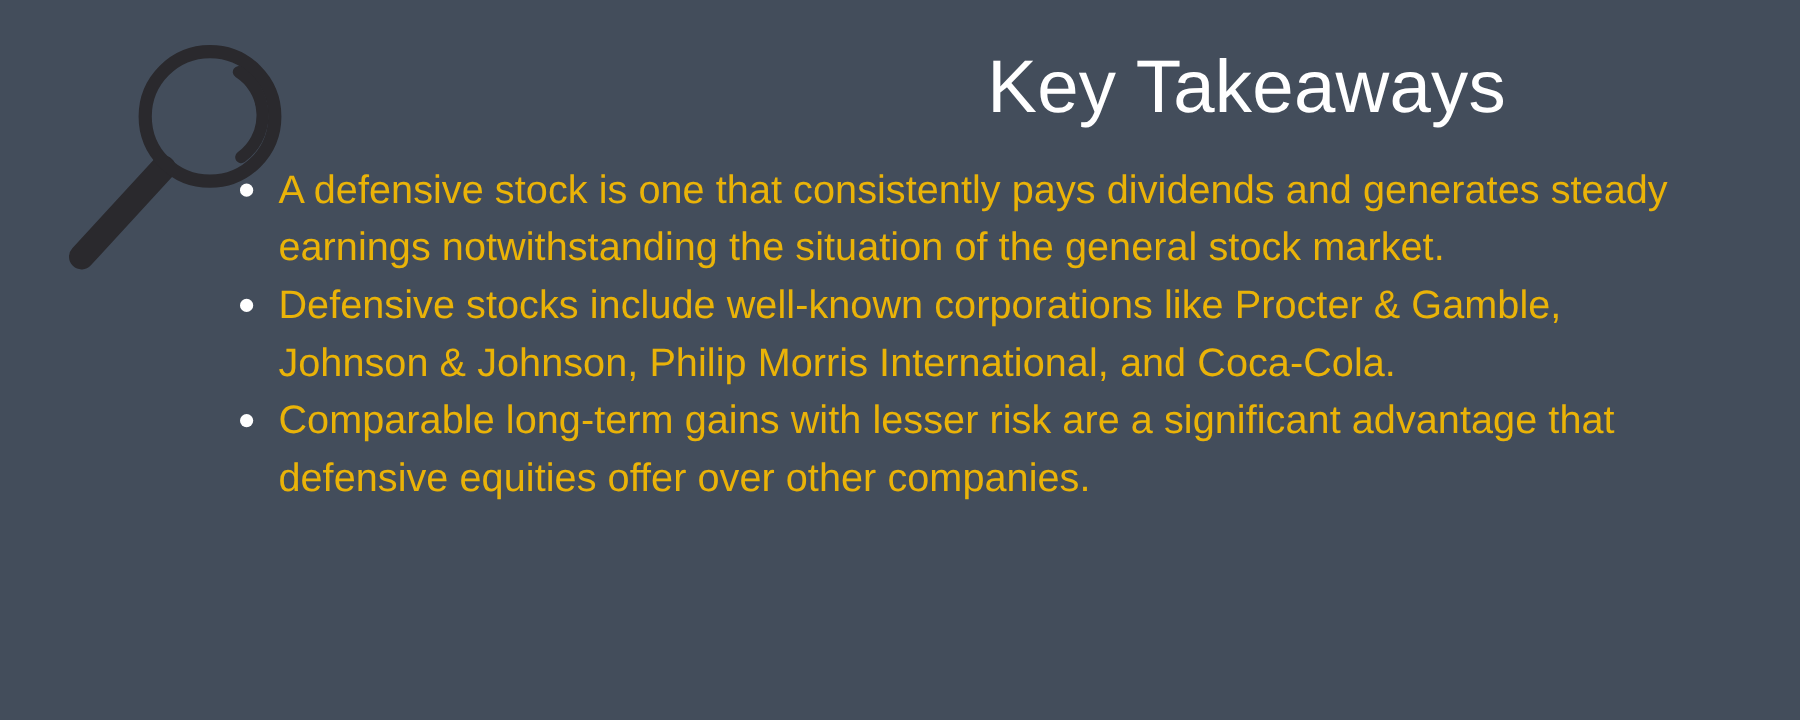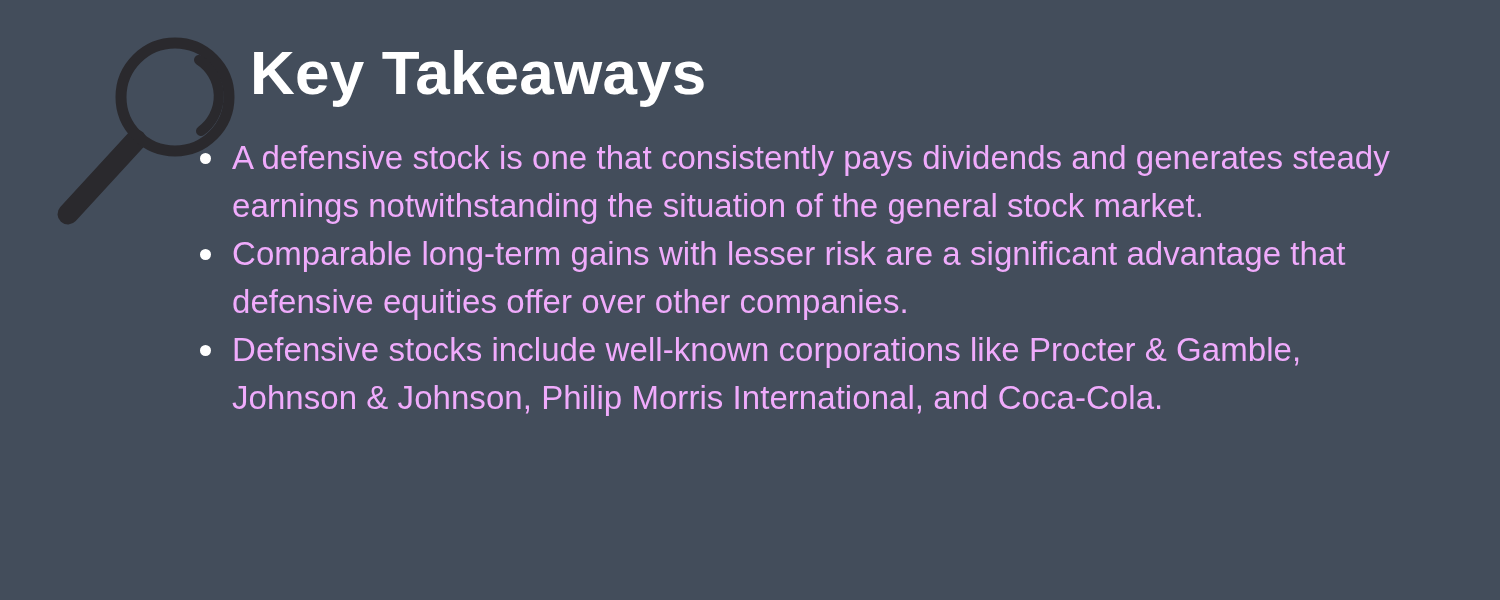--- a/index.html
+++ b/index.html
@@ -38,42 +38,42 @@
     width: 200px;
     height: 210px;
   }
 
   
   .title {
     position: absolute;
     left: 250px;
     top: 38px;
     width: 1005px;
-    text-align: left;
+    text-align: right;
     color: #ffffff;
     font-size: 62px;
-    font-weight: 700;
+    font-weight: 400;
     letter-spacing: 0.2px;
     line-height: 1.12;
     white-space: nowrap;
   }
 
   
   .takeaway-list {
     position: absolute;
     left: 196px;
     top: 134px;
     width: 1215px;
     list-style: none;
   }
 
   .takeaway-item {
     position: relative;
     padding-left: 36px;
-    color: #f0abfc;
+    color: #eab308;
     font-size: 33px;
     font-weight: 400;
     line-height: 48px;
     letter-spacing: 0.05px;
     text-align: left;
   }
 
   .takeaway-item .bullet-marker {
     position: absolute;
     left: 4px;
@@ -106,21 +106,21 @@
 
   <h1 class="title">Key Takeaways</h1>
 
   <ul class="takeaway-list">
     <li class="takeaway-item">
       <span class="bullet-marker"></span>
       <span class="item-text">A defensive stock is one that consistently pays dividends and generates steady earnings notwithstanding the situation of the general stock market.</span>
     </li>
     <li class="takeaway-item">
       <span class="bullet-marker"></span>
-      <span class="item-text">Comparable long-term gains with lesser risk are a significant advantage that defensive equities offer over other companies.</span>
+      <span class="item-text">Defensive stocks include well-known corporations like Procter &amp; Gamble, Johnson &amp; Johnson, Philip Morris International, and Coca-Cola.</span>
     </li>
     <li class="takeaway-item">
       <span class="bullet-marker"></span>
-      <span class="item-text">Defensive stocks include well-known corporations like Procter &amp; Gamble, Johnson &amp; Johnson, Philip Morris International, and Coca-Cola.</span>
+      <span class="item-text">Comparable long-term gains with lesser risk are a significant advantage that defensive equities offer over other companies.</span>
     </li>
   </ul>
 
 </div>
 
 </body></html>

